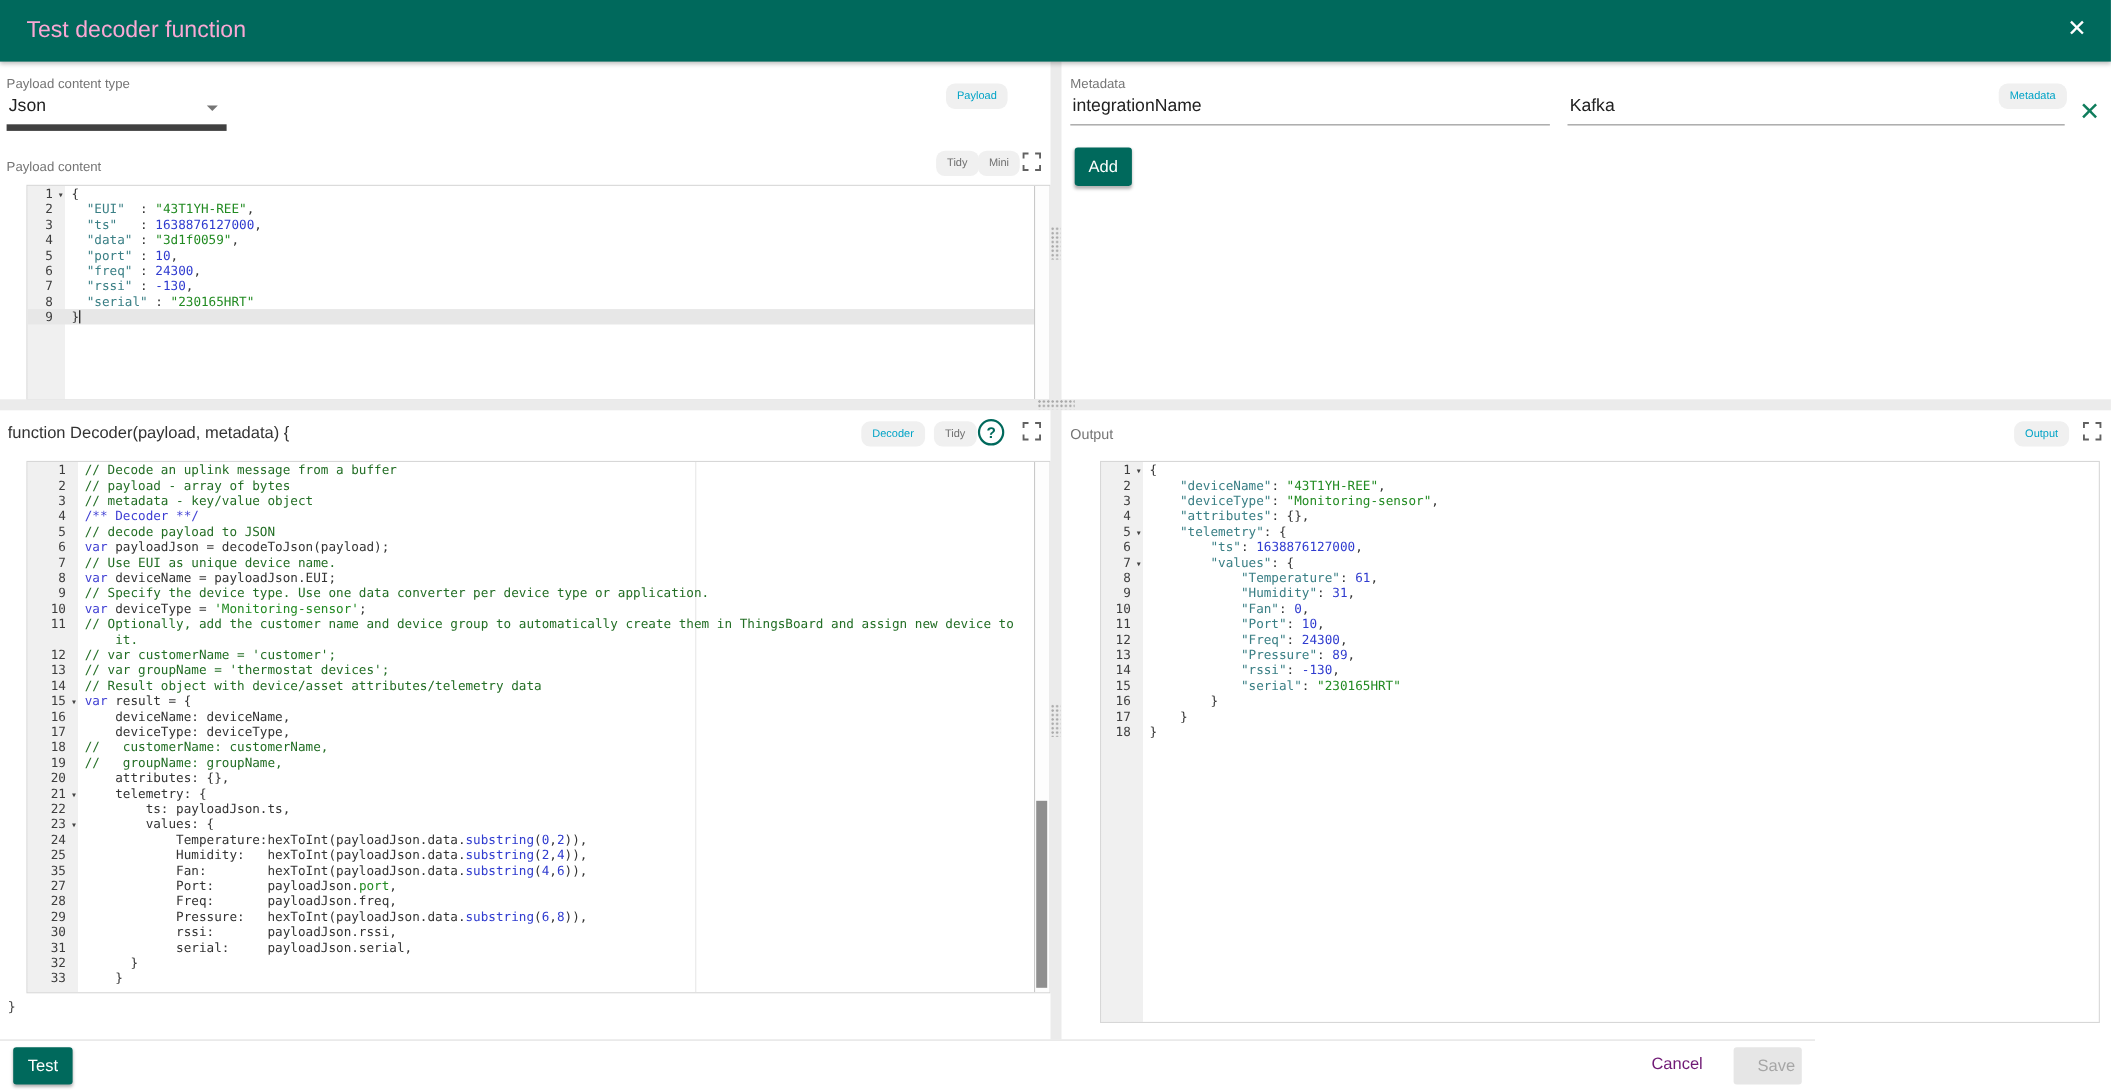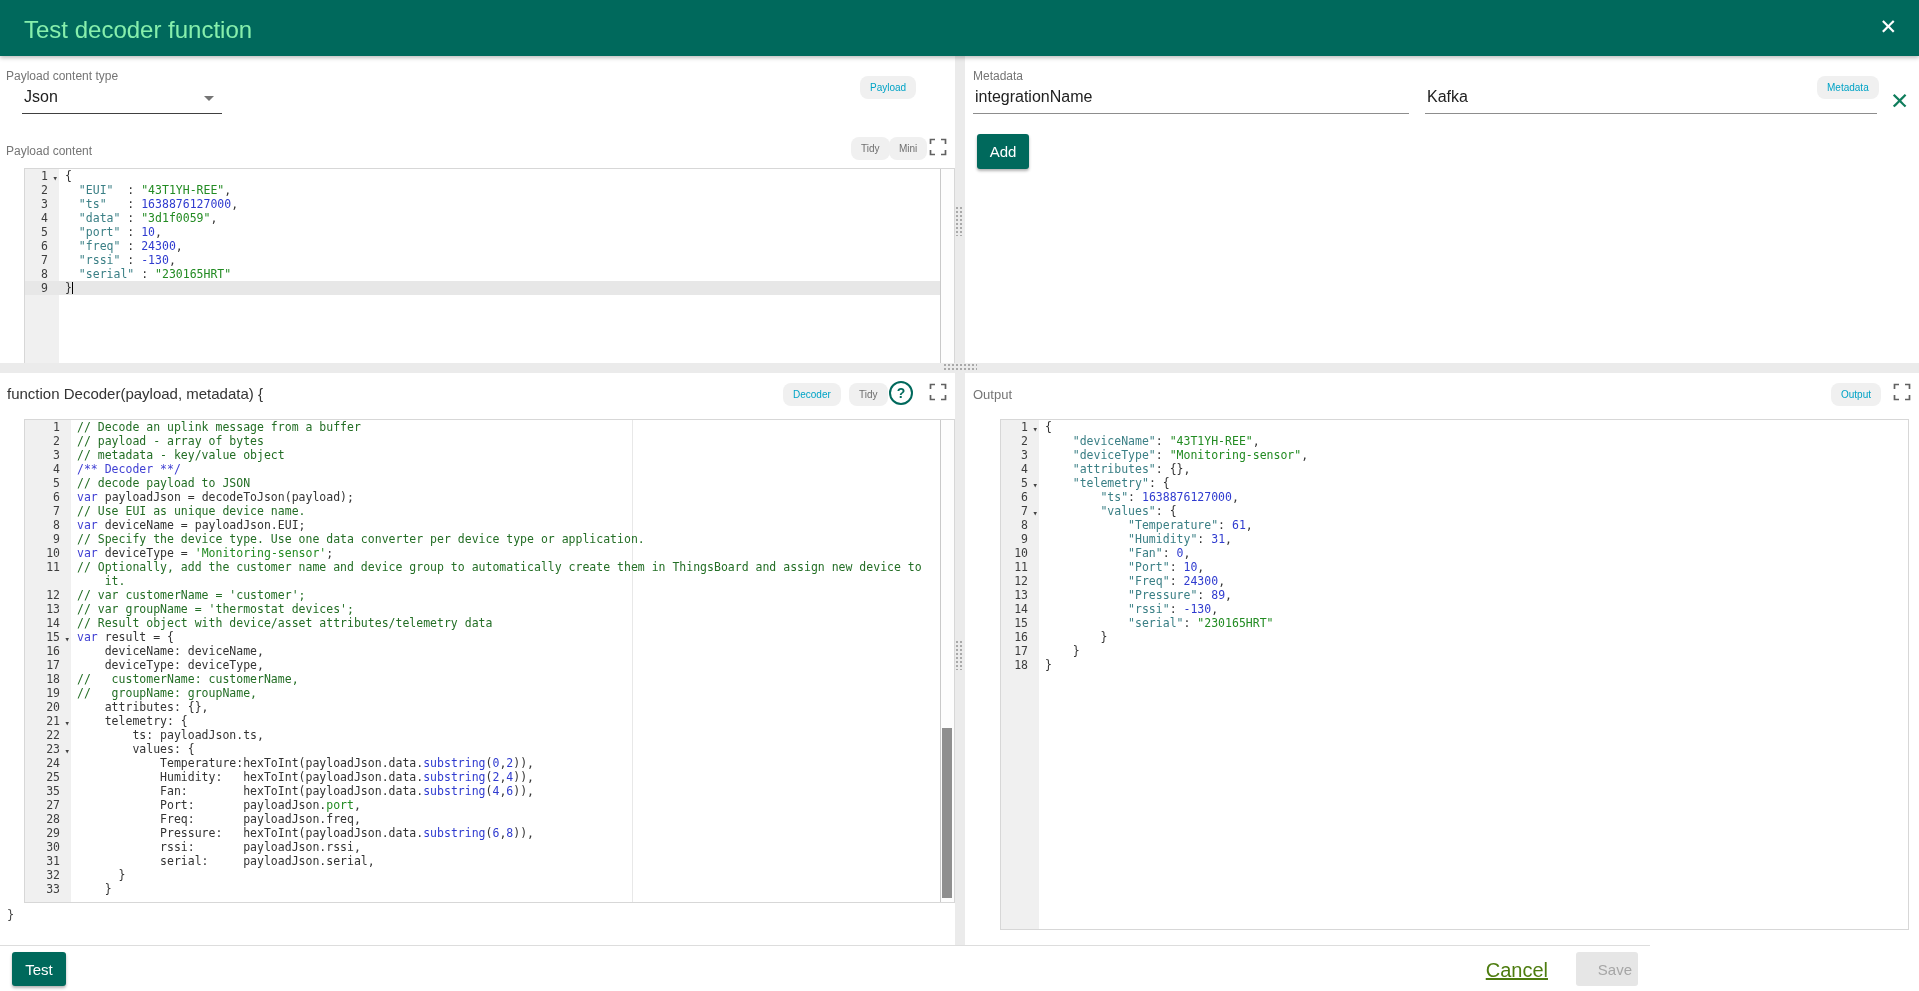--- a/index.html
+++ b/index.html
@@ -3,43 +3,43 @@
 <meta charset="utf-8">
 <style>
   html,body{margin:0;padding:0;}
   body{
     width:1919px;height:991px;overflow:hidden;background:#fff;
     font-family:"Liberation Sans", sans-serif;color:#212121;position:relative;
   }
   
   .dlg-header{position:absolute;left:0;top:0;width:1919px;height:56px;background:#00695c;
     box-shadow:0 2px 4px rgba(0,0,0,.25);z-index:30;}
-  .dlg-title{position:absolute;left:24px;top:16px;font-size:24px;font-weight:500;color:#86efac;}
+  .dlg-title{position:absolute;left:24px;top:16px;font-size:21px;font-weight:500;color:#f9a8d4;}
   .dlg-close{position:absolute;right:22px;top:14px;font-size:21px;color:#fff;cursor:pointer;line-height:26px;}
   
   .panel{position:absolute;background:#fff;}
   .small-label{position:absolute;font-size:12px;color:#757575;}
   .chip{position:absolute;background:#f0f0f0;border-radius:8px;padding:4px 10px;font-size:10px;
     color:#00a3c6;font-weight:500;line-height:15px;}
   .chip.gray{color:#6f6f6f;font-weight:400;text-align:right;}
   .fs-icon{position:absolute;width:20px;height:20px;cursor:pointer;}
   
-  .select-box{position:absolute;border-bottom:1px solid #404040;cursor:pointer;margin-left:16px;}
+  .select-box{position:absolute;border-bottom:6px solid #404040;cursor:pointer;}
   .select-value{font-size:16px;color:#212121;padding:4px 0 7px 2px;}
   .select-arrow{position:absolute;right:8px;top:12px;width:0;height:0;
     border-left:5px solid transparent;border-right:5px solid transparent;border-top:5px solid #757575;}
   
   .u-input{position:absolute;border:none;border-bottom:1px solid #8d8d8d;background:transparent;
     font-family:"Liberation Sans",sans-serif;font-size:16px;color:#212121;padding:4px 2px 7px 2px;outline:none;}
   
   .btn-raised{position:absolute;background:#00695c;color:#fff;border:none;border-radius:3px;
     font-family:"Liberation Sans",sans-serif;font-size:15px;font-weight:500;
     box-shadow:0 2px 3px rgba(0,0,0,.3);cursor:pointer;}
-  .btn-flat{position:absolute;background:transparent;border:none;color:#4d7c0f;font-size:20px;
-    font-weight:500;font-family:"Liberation Sans",sans-serif;cursor:pointer;text-decoration:underline;}
+  .btn-flat{position:absolute;background:transparent;border:none;color:#701a75;font-size:15px;
+    font-weight:500;font-family:"Liberation Sans",sans-serif;cursor:pointer;}
   .btn-disabled{position:absolute;background:#e6e6e6;border:none;border-radius:3px;color:#a6a6a6;
     font-size:15px;font-weight:500;font-family:"Liberation Sans",sans-serif;text-align:right;}
   .x-del{position:absolute;color:#0f7d5c;font-size:23px;cursor:pointer;line-height:24px;}
   .help-icon{position:absolute;width:20px;height:20px;border:2px solid #00695c;border-radius:50%;
     color:#00695c;font-size:14px;font-weight:bold;text-align:center;line-height:20px;cursor:pointer;}
   
   .editor{position:absolute;border:1px solid #d7d7d7;background:linear-gradient(to right,#f0f0f0 0,#f0f0f0 var(--gw),#fff var(--gw));
     font-family:"DejaVu Sans Mono",monospace;font-size:11.5px;line-height:14px;overflow:hidden;}
   .code-lines{position:relative;z-index:2;}
   .code-row{display:flex;min-height:14px;}

